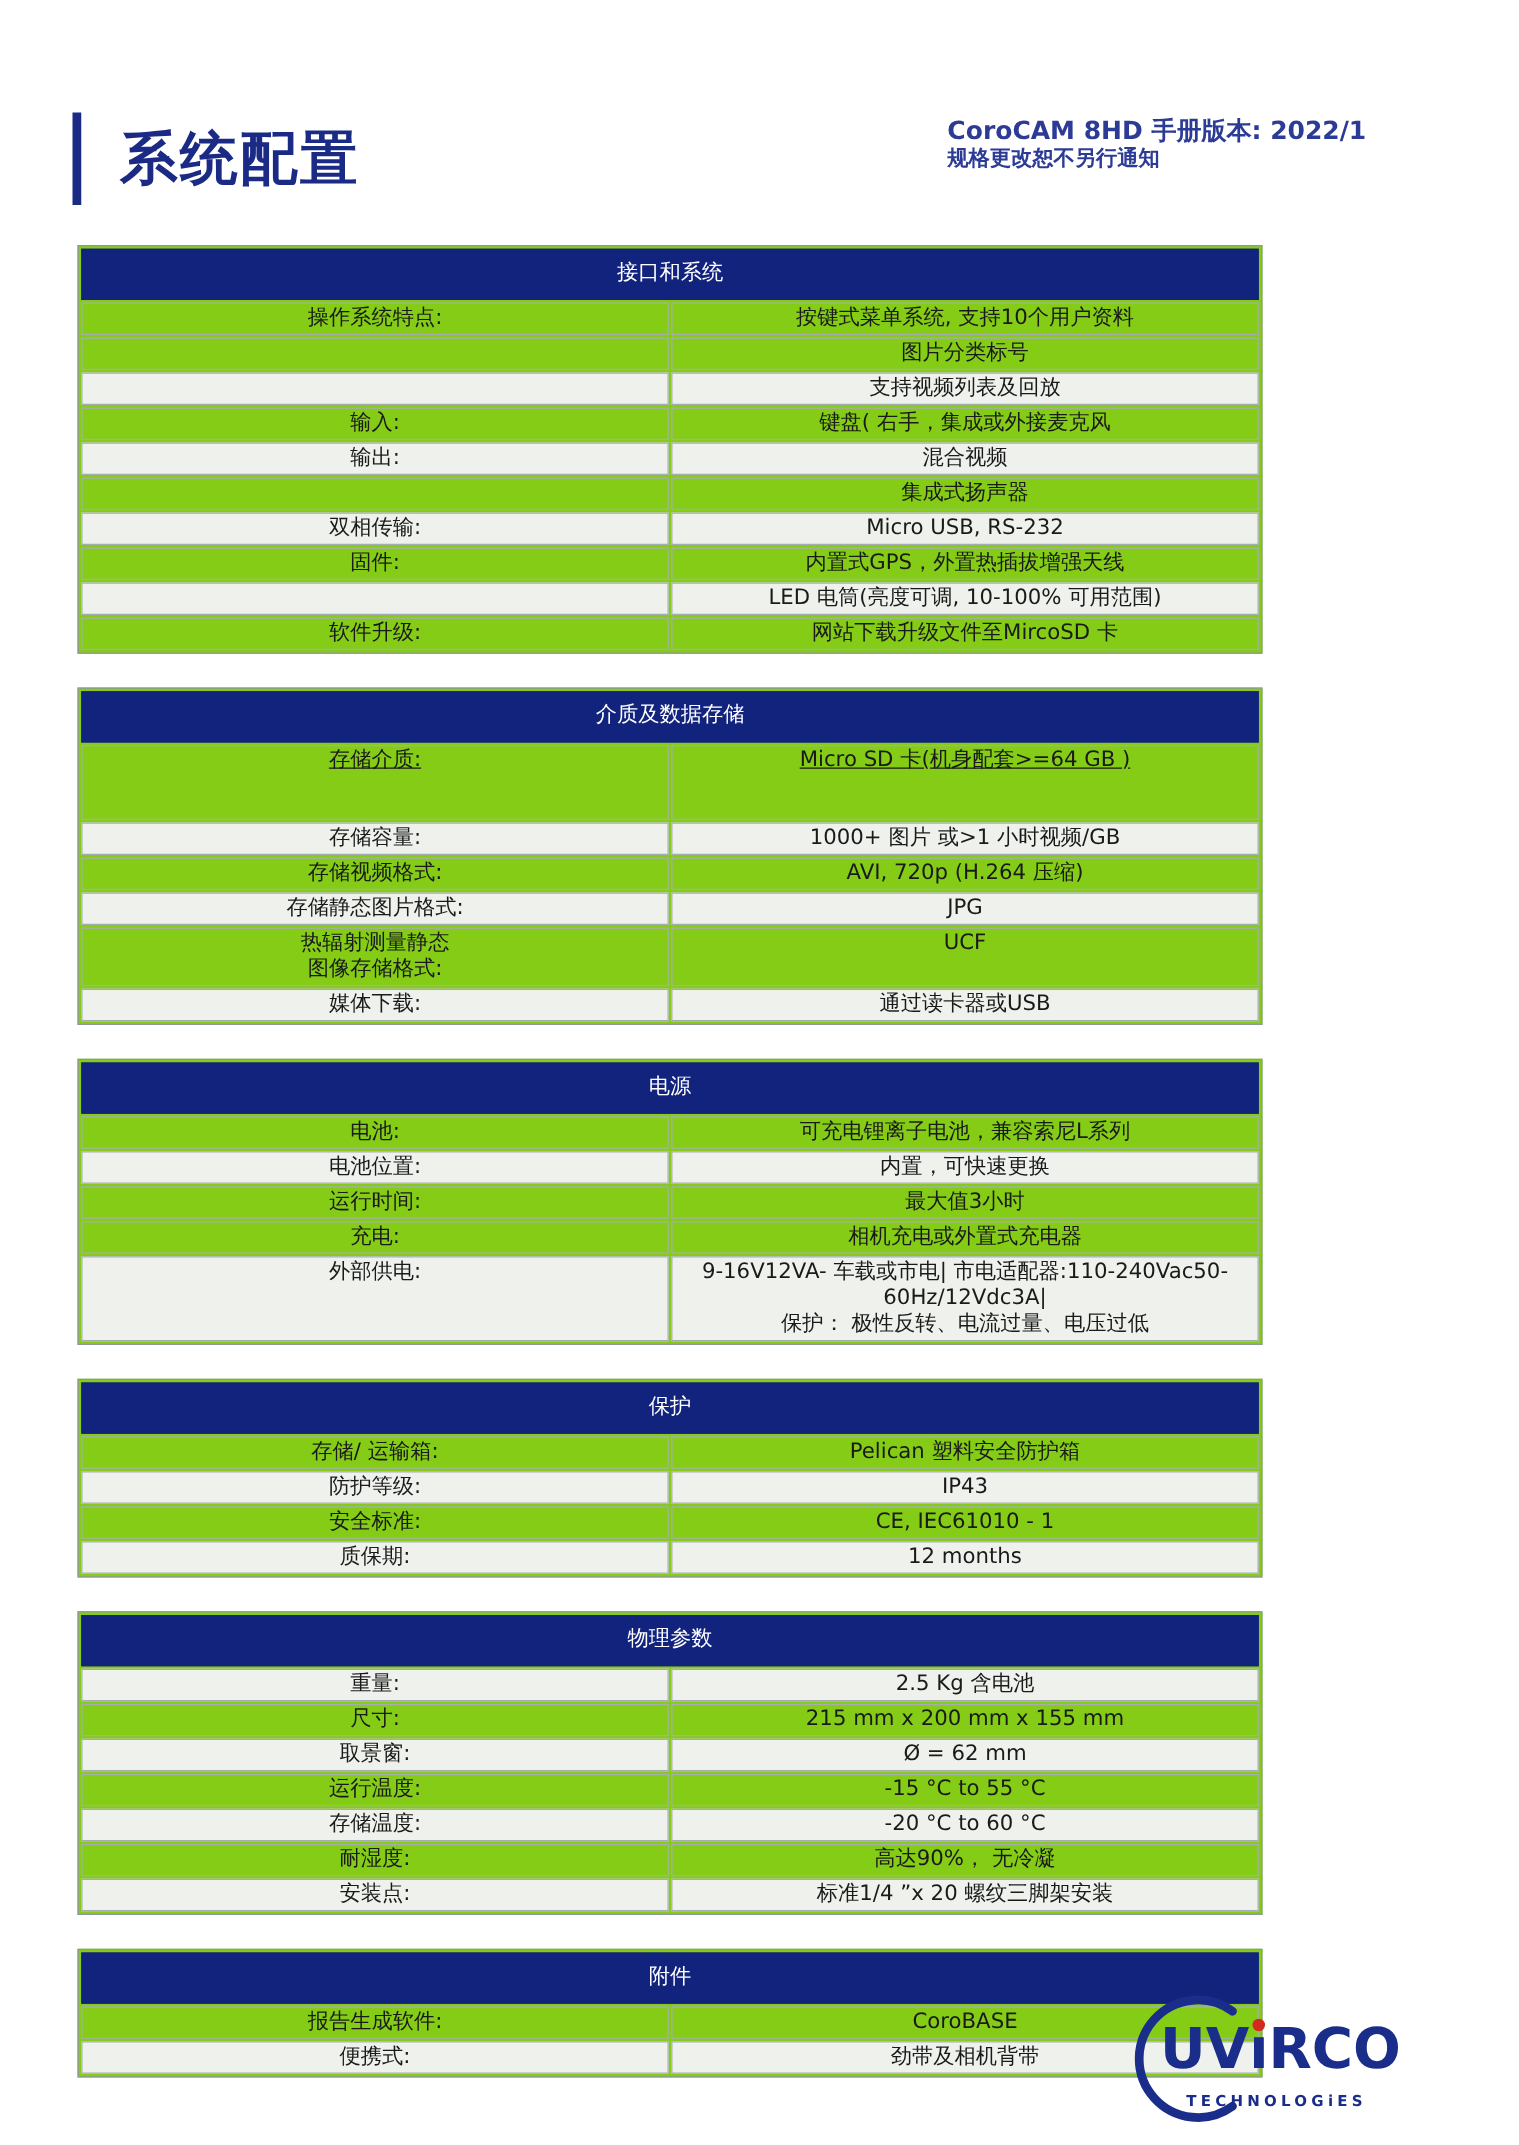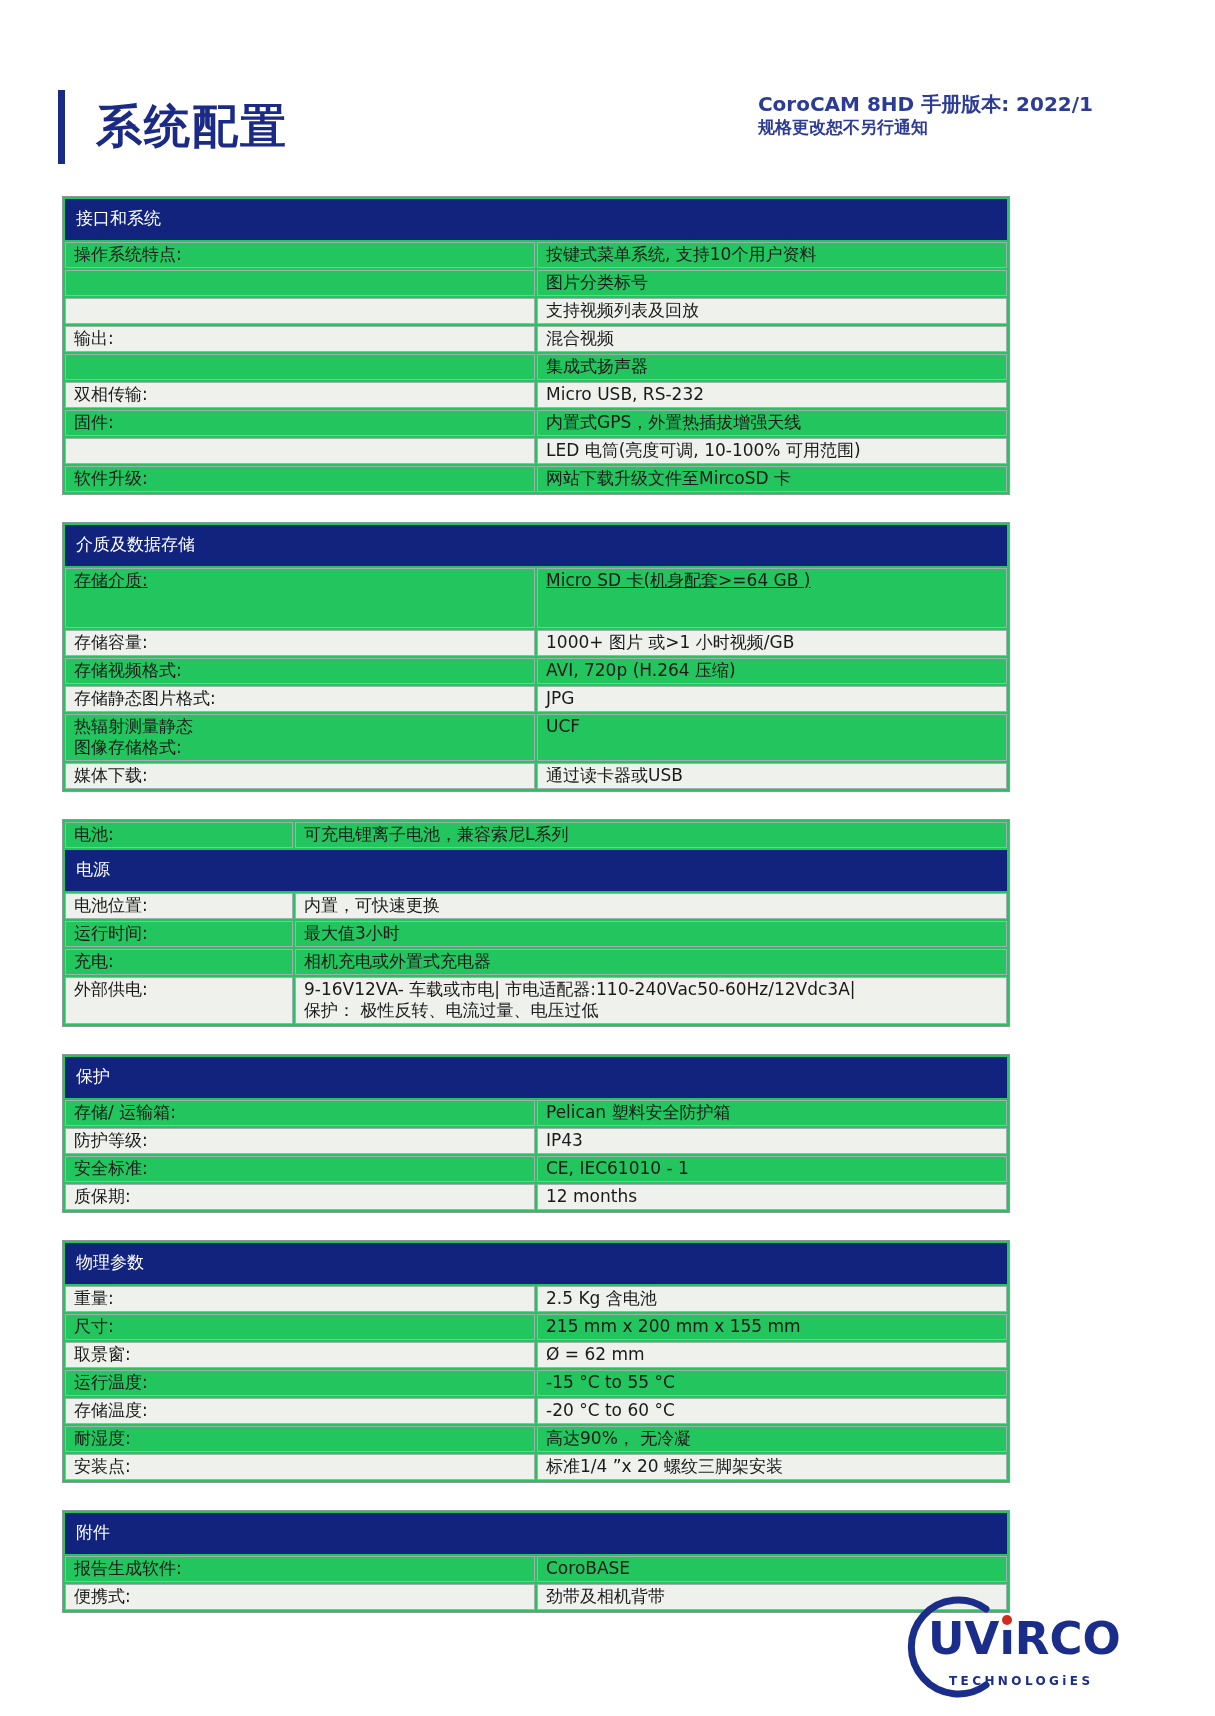--- a/index.html
+++ b/index.html
@@ -14,21 +14,21 @@
   .page-title {
     position:absolute; left:96px; top:96px;
     font-size:46px; font-weight:bold; color:#1b2b85; letter-spacing:2px;
   }
   .doc-meta { position:absolute; top:92px; right:122px; text-align:left; color:#2c3b96; font-weight:bold; }
   .doc-meta .l1 { font-size:20px; line-height:24px; }
   .doc-meta .l2 { font-size:17px; line-height:22px; }
   
   .content { position:absolute; left:62px; top:196px; width:948px; }
   section.spec { margin-bottom:27px; }
-  table { width:100%; border-collapse:separate; border-spacing:2px; background:#22c55e; border:1px solid #8f979b; table-layout:fixed; }
+  table { width:100%; border-collapse:separate; border-spacing:2px; background:#84cc16; border:1px solid #8f979b; table-layout:fixed;text-align:center; }
   td { border:1px solid #a6adb1; font-size:17px; line-height:21px; padding:1px 8px 2px 8px;
        vertical-align:top; color:#1a1a1a; white-space:pre-line; overflow:hidden; }
   td.thead { background:#12237e; border-color:#12237e; color:#ffffff; font-size:17px; padding:8px 10px 10px 10px; }
   td.lbl { width:228px; }
   tr.stripe td { background:#eef1ec; }
   tr.tall td { height:60px;text-decoration:underline; }
   
   .logo { position:absolute; top:1586px; right:104px; width:210px; height:122px; }
   .logo svg.arc { position:absolute; left:0; top:2px; }
   .logo .brand {
@@ -70,20 +70,24 @@
               <td class="val">按键式菜单系统, 支持10个用户资料</td>
             </tr>
             <tr>
               <td class="lbl"></td>
               <td class="val">图片分类标号</td>
             </tr>
             <tr class="stripe">
               <td class="lbl"></td>
               <td class="val">支持视频列表及回放</td>
             </tr>
+            <tr>
+              <td class="lbl">输入:</td>
+              <td class="val">键盘( 右手，集成或外接麦克风</td>
+            </tr>
             <tr class="stripe">
               <td class="lbl">输出:</td>
               <td class="val">混合视频</td>
             </tr>
             <tr>
               <td class="lbl"></td>
               <td class="val">集成式扬声器</td>
             </tr>
             <tr class="stripe">
               <td class="lbl">双相传输:</td>
@@ -135,25 +139,25 @@
               <td class="lbl">媒体下载:</td>
               <td class="val">通过读卡器或USB</td>
             </tr>
           </tbody>
         </table>
       </section>
       <section class="spec">
         <table>
           <tbody>
             <tr>
+              <td colspan="2" class="thead">电源</td>
+            </tr>
+            <tr>
               <td class="lbl">电池:</td>
               <td class="val">可充电锂离子电池，兼容索尼L系列</td>
-            </tr>
-            <tr>
-              <td colspan="2" class="thead">电源</td>
             </tr>
             <tr class="stripe">
               <td class="lbl">电池位置:</td>
               <td class="val">内置，可快速更换</td>
             </tr>
             <tr>
               <td class="lbl">运行时间:</td>
               <td class="val">最大值3小时</td>
             </tr>
             <tr>

